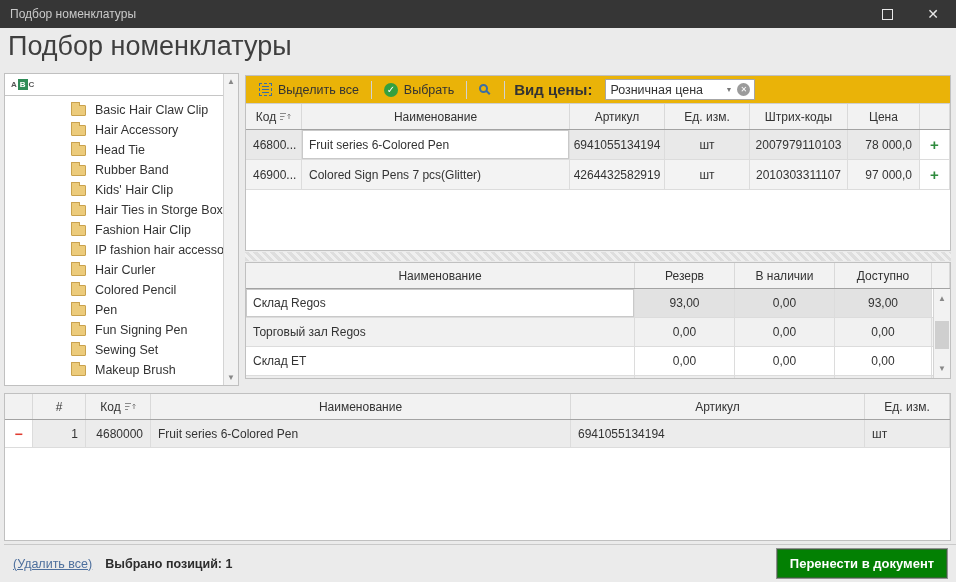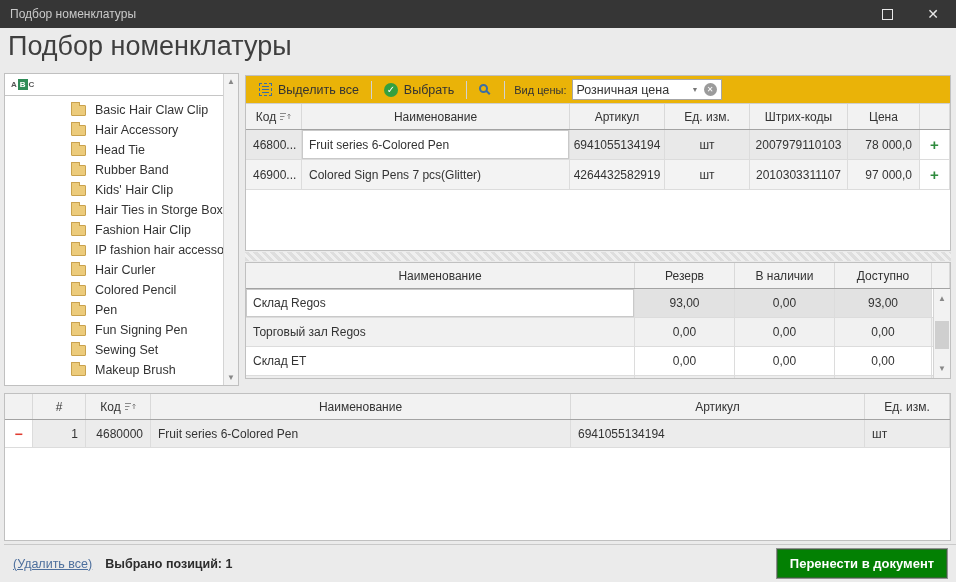--- a/index.html
+++ b/index.html
@@ -51,21 +51,21 @@
   .tb-sep { width:1px; height:18px; background:#d2d2d2; margin:0 3px; }
   .selectall-icon { width:13px; height:13px; border:1px dashed #3a6ea5; position:relative; }
   .selectall-icon::before { content:""; position:absolute; left:2px; right:2px; top:2px; bottom:2px;
     background:repeating-linear-gradient(to bottom,#3a6ea5 0 1px,transparent 1px 3px); }
   .check-icon { width:14px; height:14px; border-radius:50%; background:#35a03f; color:#fff;
     font-size:10px; line-height:14px; text-align:center; }
   .search-icon { width:9px; height:9px; border:2px solid #3a6ea5; border-radius:50%;
     position:relative; margin:0 4px 2px 0; }
   .search-icon::after { content:""; position:absolute; width:2px; height:5px; background:#3a6ea5;
     right:-3px; bottom:-4px; transform:rotate(-45deg); }
-  .price-label { margin-left:6px; margin-right:5px; font-size:11px; }
+  .price-label { margin-left:6px; margin-right:13px; font-size:15px;font-weight:bold; }
   .combo { width:150px; height:21px; background:#fff; border:1px solid #a6a6a6;
     display:flex; align-items:center; padding:0 4px; }
   .combo-value { flex:1; font-size:12.5px; color:#333; }
   .combo-arrow { font-size:7px; color:#777; margin:0 5px; }
   .combo-clear { width:13px; height:13px; border-radius:50%; background:#9b9b9b; color:#fff;
     font-size:8px; line-height:13px; text-align:center; }
   
   .ghead { display:flex; background:#f2f2f2; border-bottom:1px solid #a3a3a3;align-items:flex-end; }
   .gh { height:25px; display:flex; align-items:center; justify-content:center; gap:4px;
     border-right:1px solid #d9d9d9; font-size:12px; color:#333; flex:none; }

